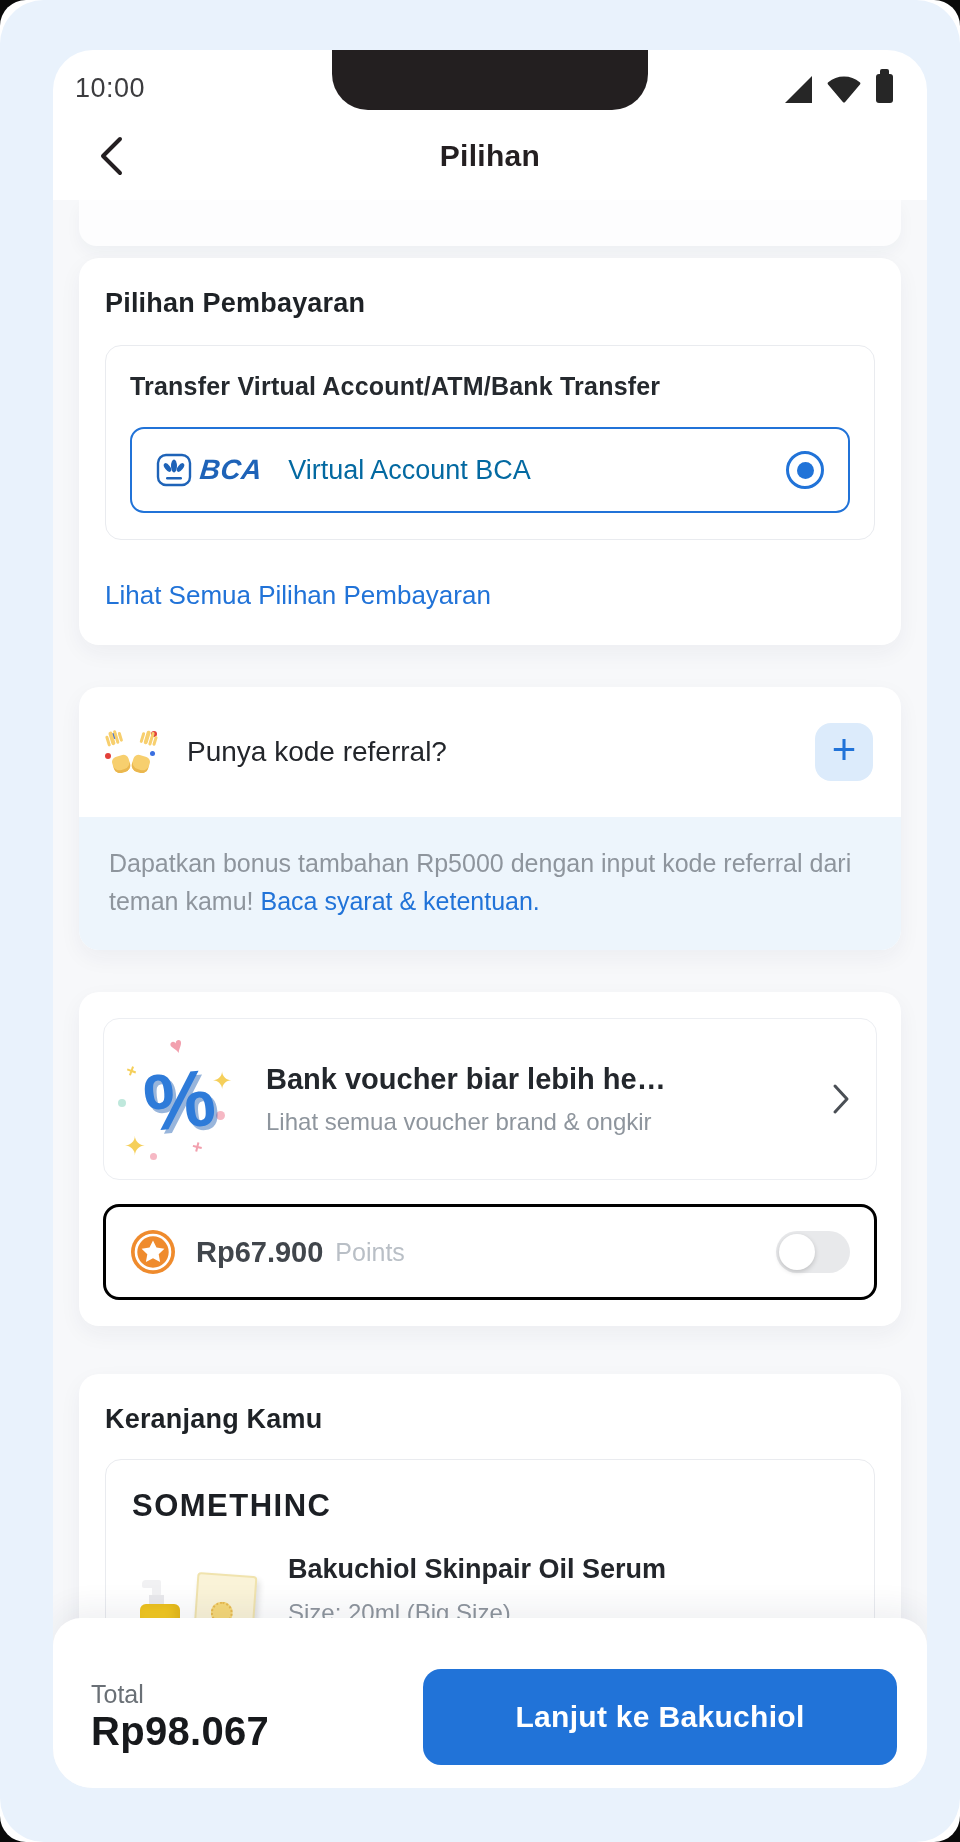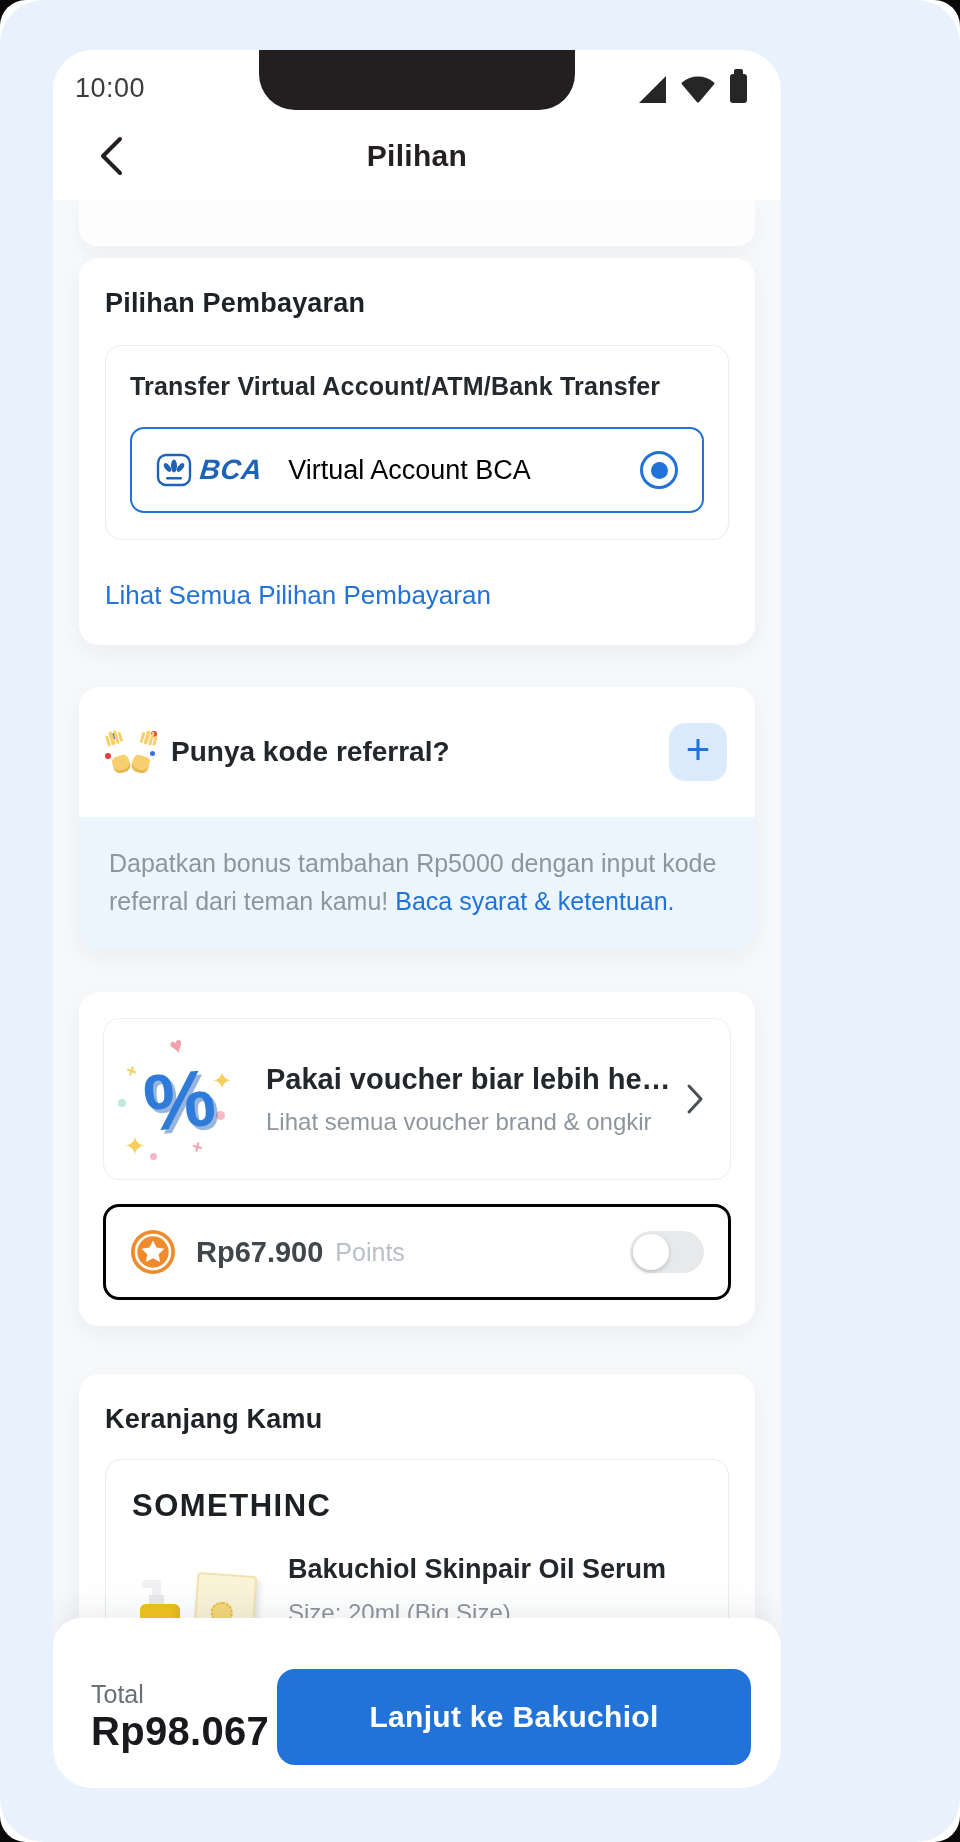--- a/index.html
+++ b/index.html
@@ -5,21 +5,21 @@
   html,body{margin:0;padding:0;}
   body{
     width:960px;height:1842px;background:#0a0a0a;
     font-family:"Liberation Sans","DejaVu Sans",sans-serif;
     -webkit-font-smoothing:antialiased;position:relative;overflow:hidden;
   }
   .white-rim{position:absolute;inset:0;background:#ffffff;border-radius:26px;}
   .blue-field{position:absolute;inset:0;background:var(--light-blue,#e9f2fc);border-radius:44px;}
   
   .phone{
-    position:absolute;left:53px;top:50px;width:728px;height:1738px;
+    position:absolute;left:53px;top:50px;width:874px;height:1738px;
     background:#ffffff;border-radius:40px;overflow:hidden;
   }
   .notch{
     position:absolute;top:0;left:50%;transform:translateX(-50%);
     width:316px;height:60px;background:#231f20;
     border-radius:0 0 36px 36px;z-index:9;
   }
   
   .statusbar{position:absolute;top:0;left:0;right:0;height:62px;display:flex;align-items:center;justify-content:space-between;padding:14px 34px 0 22px;box-sizing:border-box;z-index:8;}
   .time{font-size:27px;color:#3c3c3f;letter-spacing:.5px;}
@@ -37,28 +37,28 @@
   .stub-card{height:46px;margin:0 26px;background:#fdfdfe;border-radius:0 0 18px 18px;box-shadow:0 8px 16px rgba(30,45,80,.04);}
   .card{margin:0 26px;background:#ffffff;border-radius:20px;box-shadow:0 8px 22px rgba(30,45,80,.05);}
   .card.pay{margin-top:12px;padding:30px 26px 34px;}
   h2.sec-title{margin:0;font-size:27px;font-weight:600;color:#1e2226;letter-spacing:.2px;}
   .group{border:1px solid #e9ebef;border-radius:16px;padding:26px 24px;margin-top:26px;}
   .group-title{font-size:25px;font-weight:600;color:#25292e;letter-spacing:.2px;}
   .pay-option{display:flex;align-items:center;margin-top:26px;border:2px solid var(--primary-blue,#2173d8);border-radius:14px;padding:22px 24px;cursor:pointer;}
   .bca{display:flex;align-items:center;gap:8px;margin-right:26px;}
   .bca-emblem{display:block;}
   .bca-word{font-style:italic;font-weight:700;font-size:28px;color:var(--bca-blue,#1e63b8);transform:skewX(-6deg);letter-spacing:.5px;}
-  .opt-label{font-size:27px;color:#000000;}
+  .opt-label{font-size:27px;color:#0369a1;}
   .radio{margin-left:auto;width:32px;height:32px;border:3.5px solid var(--primary-blue,#2173d8);border-radius:50%;display:flex;align-items:center;justify-content:center;}
   .radio i{width:17px;height:17px;background:var(--primary-blue,#2173d8);border-radius:50%;}
   .see-all{display:block;text-align:left;margin-top:40px;font-size:26px;font-weight:500;color:var(--link-blue,#2173d8);text-decoration:none;cursor:pointer;}
   
   .card.referral{margin-top:42px;padding:0;overflow:hidden;}
   .ref-top{display:flex;align-items:center;padding:36px 28px;}
-  .ref-title{font-size:28px;font-weight:700;color:#23262b;margin-left:16px;}
+  .ref-title{font-size:28px;font-weight:400;color:#23262b;margin-left:32px;}
   .plus-btn{margin-left:auto;width:58px;height:58px;border:none;background:var(--plus-bg,#dcebfb);border-radius:16px;color:var(--primary-blue,#2173d8);font-size:42px;font-weight:400;line-height:1;display:flex;align-items:center;justify-content:center;cursor:pointer;padding:0 0 4px;}
   .ref-info{background:var(--info-bg,#edf5fc);padding:28px 30px 30px;font-size:25px;line-height:1.5;color:#8e959d;}
   .ref-info a{color:var(--link-blue,#2173d8);text-decoration:none;cursor:pointer;}
   
   .hands{position:relative;width:48px;height:46px;flex:0 0 auto;}
   .hand{position:absolute;bottom:2px;width:17px;height:30px;}
   .hand .palm{position:absolute;bottom:0;left:0;width:17px;height:17px;background:#f7cf6e;border-radius:5px 5px 7px 7px;box-shadow:inset 0 -3px 0 #eab74f;}
   .hand .f{position:absolute;top:-10px;width:3.4px;background:#f7cf6e;border-radius:2px;}
   .hand .f1{left:1px;height:11px;}
   .hand .f2{left:5.4px;height:14px;top:-13px;}
@@ -221,21 +221,21 @@
             <span class="cf x1">+</span>
             <span class="cf sp1">✦</span>
             <span class="cf sp2">✦</span>
             <span class="cf x2">+</span>
             <span class="cdot teal"></span>
             <span class="cdot pink"></span>
             <span class="cdot pink2"></span>
             <span class="pct">%</span>
           </div>
           <div class="vtext">
-            <div class="vtitle">Pakai voucher biar lebih he…</div>
+            <div class="vtitle">Bank voucher biar lebih he…</div>
             <div class="vsub">Lihat semua voucher brand &amp; ongkir</div>
           </div>
           <svg class="chev" width="18" height="32" viewBox="0 0 18 32">
             <polyline points="3,3 15,16 3,29" fill="none" stroke="#4a4f55" stroke-width="3" stroke-linecap="round" stroke-linejoin="round"></polyline>
           </svg>
         </div>
         <div class="pbox">
           <svg class="coin" width="46" height="46" viewBox="0 0 46 46">
             <circle cx="23" cy="23" r="22" fill="#ef8b2d"></circle>
             <circle cx="23" cy="23" r="17" fill="none" stroke="#ffffff" stroke-width="2.6"></circle>

